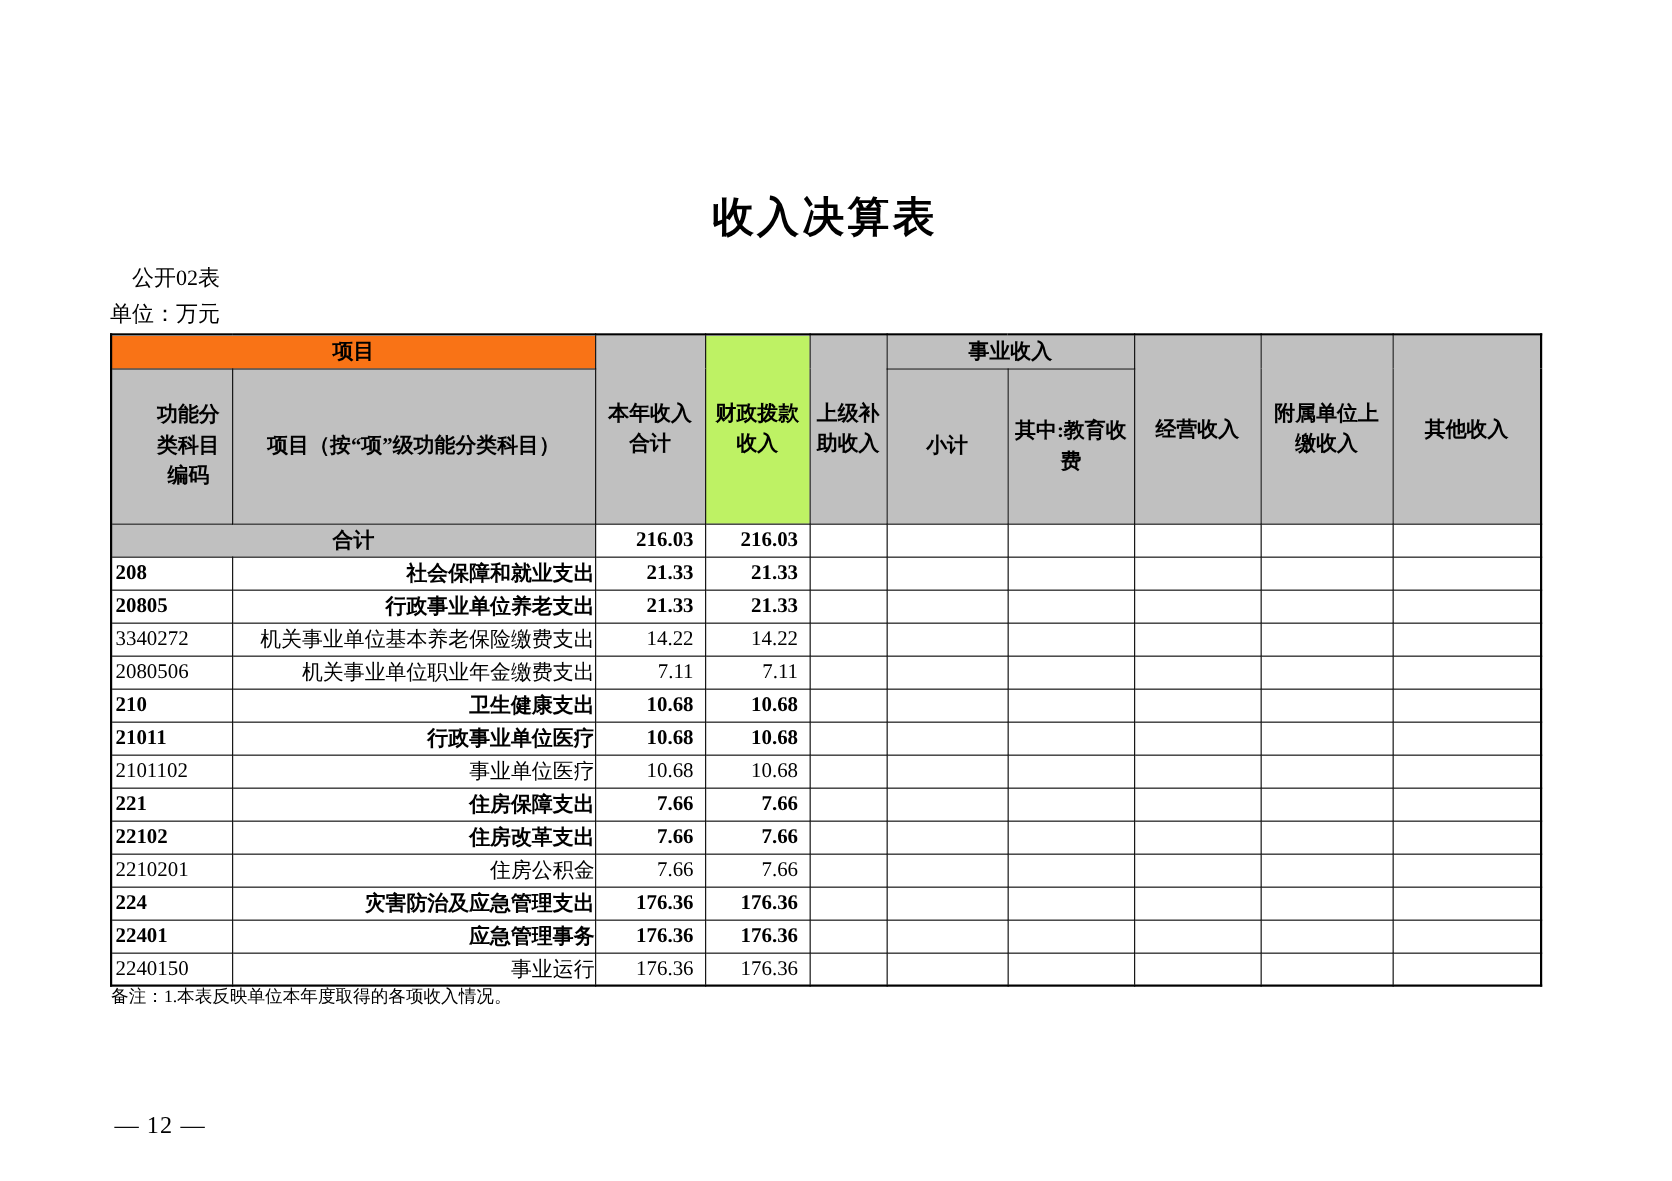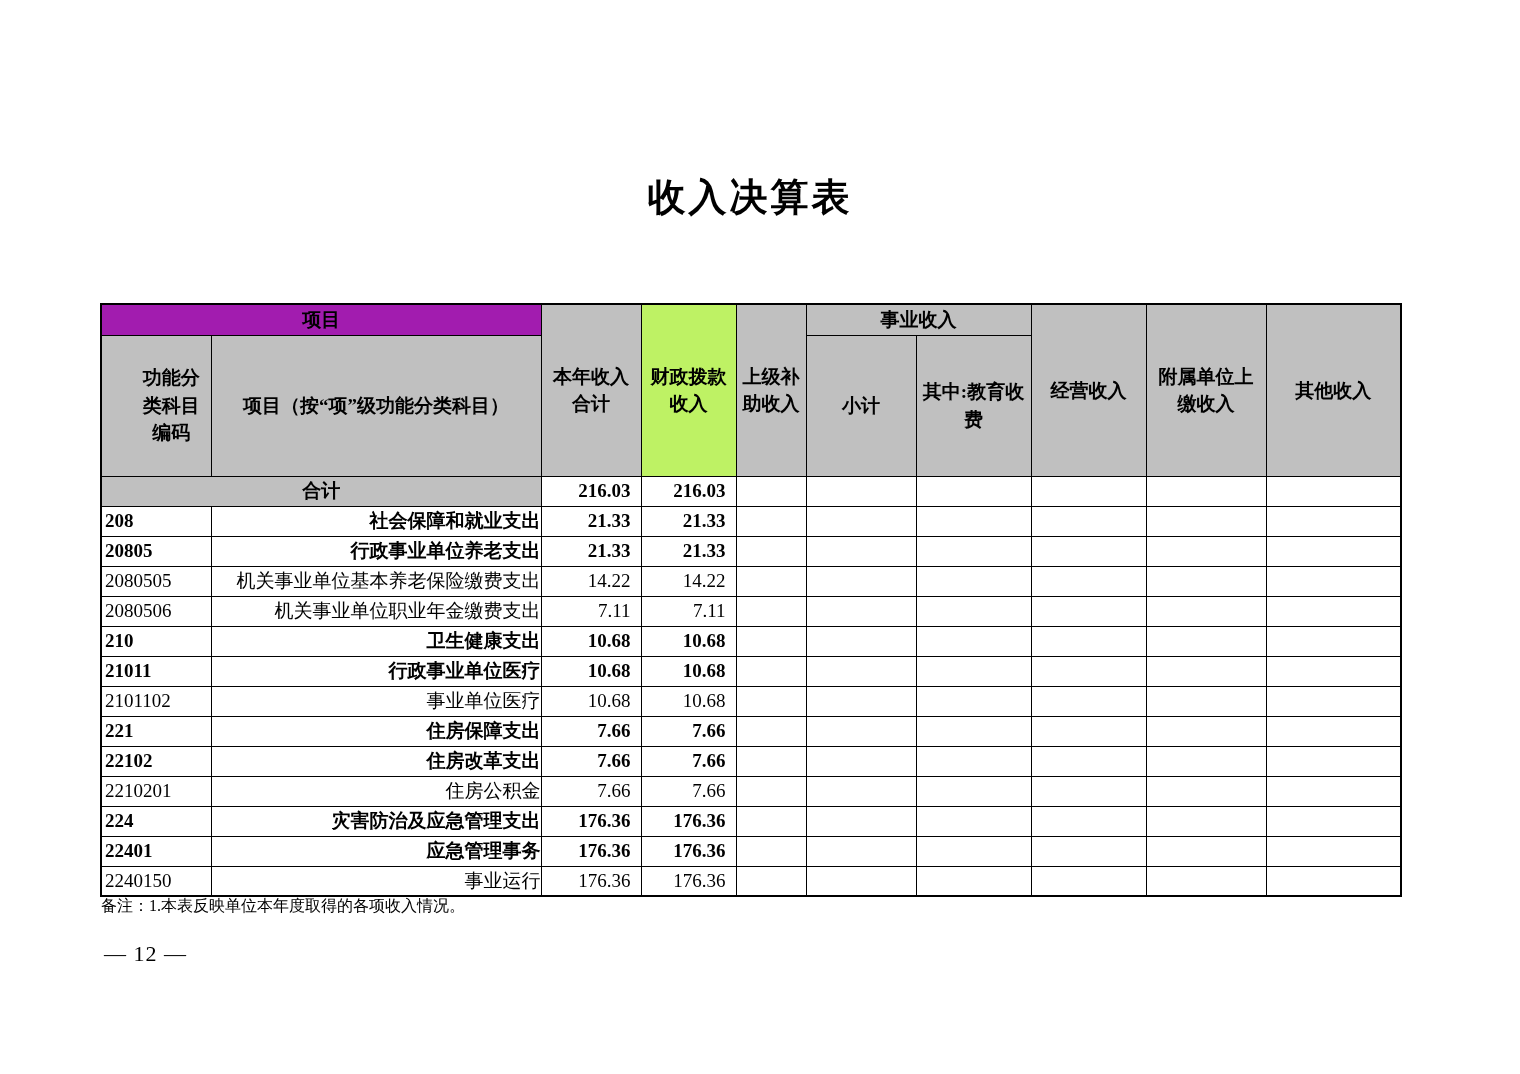--- a/index.html
+++ b/index.html
@@ -49,48 +49,52 @@
   .income-table td.label {
     text-align: center; font-weight: bold; font-family: Liberation Mono, monospace;
   }
   .income-table tr.bold-row td { font-weight: bold; }
   .income-table tr.total-row td.num { font-weight: bold; }
   .footnote {
     position: absolute; top: 896px; left: 101px;
     font-size: 16px;
   }
   .page-number {
-    position: absolute; top: 941px; left: 104px;
+    position: absolute; top: 1010px; left: 104px;
     font-size: 22px; letter-spacing: 1px;
   }
 </style>
 </head>
 <body>
 
 <div class="page-title">收入决算表</div>
 
 <div class="meta">
+  <div class="meta-right">
+    <div>公开02表</div>
+    <div>单位：万元</div>
+  </div>
 </div>
 
 <table class="income-table">
   <colgroup>
     <col style="width:110px">
       <col style="width:330px">
       <col style="width:100px">
     <col style="width:95px">
       <col style="width:70px">
       <col style="width:110px">
     <col style="width:115px">
       <col style="width:115px">
       <col style="width:120px">
     <col style="width:135px">
   </colgroup>
   <thead>
     <tr class="hrow1">
-      <th colspan="2" style="background: #a21caf;">项目</th>
+      <th colspan="2" style="background: #f97316;">项目</th>
       <th rowspan="2" style="background: rgb(192, 192, 192); margin-left: 28px;">本年收入合计</th>
       <th rowspan="2" style="background: #bef264;">财政拨款收入</th>
       <th rowspan="2" style="background: rgb(192, 192, 192);">上级补助收入</th>
       <th colspan="2" style="background: rgb(192, 192, 192);">事业收入</th>
       <th rowspan="2" style="background: rgb(192, 192, 192);">经营收入</th>
       <th rowspan="2" style="background: rgb(192, 192, 192);">附属单位上缴收入</th>
       <th rowspan="2" style="background: rgb(192, 192, 192);">其他收入</th>
     </tr>
     <tr class="hrow2">
       <th style="background: rgb(192, 192, 192); padding-left: 34px;">功能分类科目编码</th>
@@ -129,21 +133,21 @@
         <td class="num">21.33</td>
         <td class="num">21.33</td>
         <td class="num"></td>
         <td class="num"></td>
         <td class="num"></td>
         <td class="num"></td>
         <td class="num"></td>
         <td class="num"></td>
       </tr>
       <tr>
-        <td class="code">2080505</td>
+        <td class="code">3340272</td>
         <td class="name">机关事业单位基本养老保险缴费支出</td>
         <td class="num">14.22</td>
         <td class="num">14.22</td>
         <td class="num"></td>
         <td class="num"></td>
         <td class="num"></td>
         <td class="num"></td>
         <td class="num"></td>
         <td class="num"></td>
       </tr>

